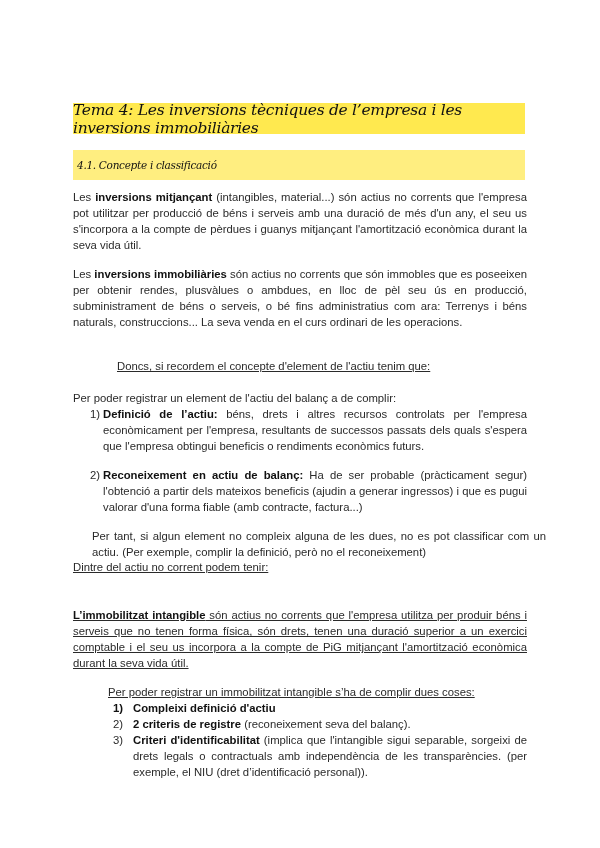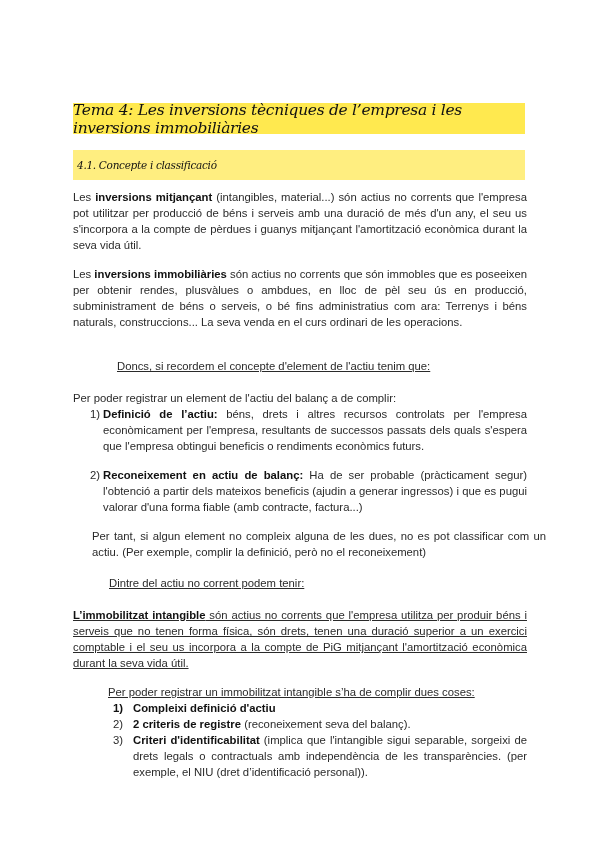--- a/index.html
+++ b/index.html
@@ -55,21 +55,21 @@
     <span class="body"><b>Definició de l’actiu:</b><span> béns, drets i altres recursos controlats per l'empresa econòmicament per l'empresa, resultants de successos passats dels quals s'espera que l'empresa obtingui beneficis o rendiments econòmics futurs.</span></span>
   </div>
 
   <div class="item" style="top:467px;">
     <span class="num">2)</span>
     <span class="body"><b>Reconeixement en actiu de balanç:</b><span> Ha de ser probable (pràcticament segur) l'obtenció a partir dels mateixos beneficis (ajudin a generar ingressos) i que es pugui valorar d'una forma fiable (amb contracte, factura...)</span></span>
   </div>
 
   <div class="para" style="top:528px;margin-left:19px;">Per tant, si algun element no compleix alguna de les dues, no es pot classificar com un actiu. (Per exemple, complir la definició, però no el reconeixement)</div>
 
-  <div class="para ul" style="top:575px;margin-left:36px;">Dintre del actiu no corrent podem tenir:</div>
+  <div class="para ul" style="top:559px;">Dintre del actiu no corrent podem tenir:</div>
 
   <div class="para" style="top:607px;text-decoration:underline;"><b>L’immobilitzat intangible</b><span> són actius no corrents que l'empresa utilitza per produir béns i serveis que no tenen forma física, són drets, tenen una duració superior a un exercici comptable i el seu us incorpora a la compte de PiG mitjançant l'amortització econòmica durant la seva vida útil.</span></div>
 
   <div class="para ul" style="top:684px; left:108px; width:419px;">Per poder registrar un immobilitzat intangible s’ha de complir dues coses:</div>
 
   <div class="sub-item" style="top:700px;">
     <span class="num" style="font-weight:bold;color:#111;">1)</span>
     <span class="body"><b>Compleixi definició d'actiu</b><span></span></span>
   </div>
 

